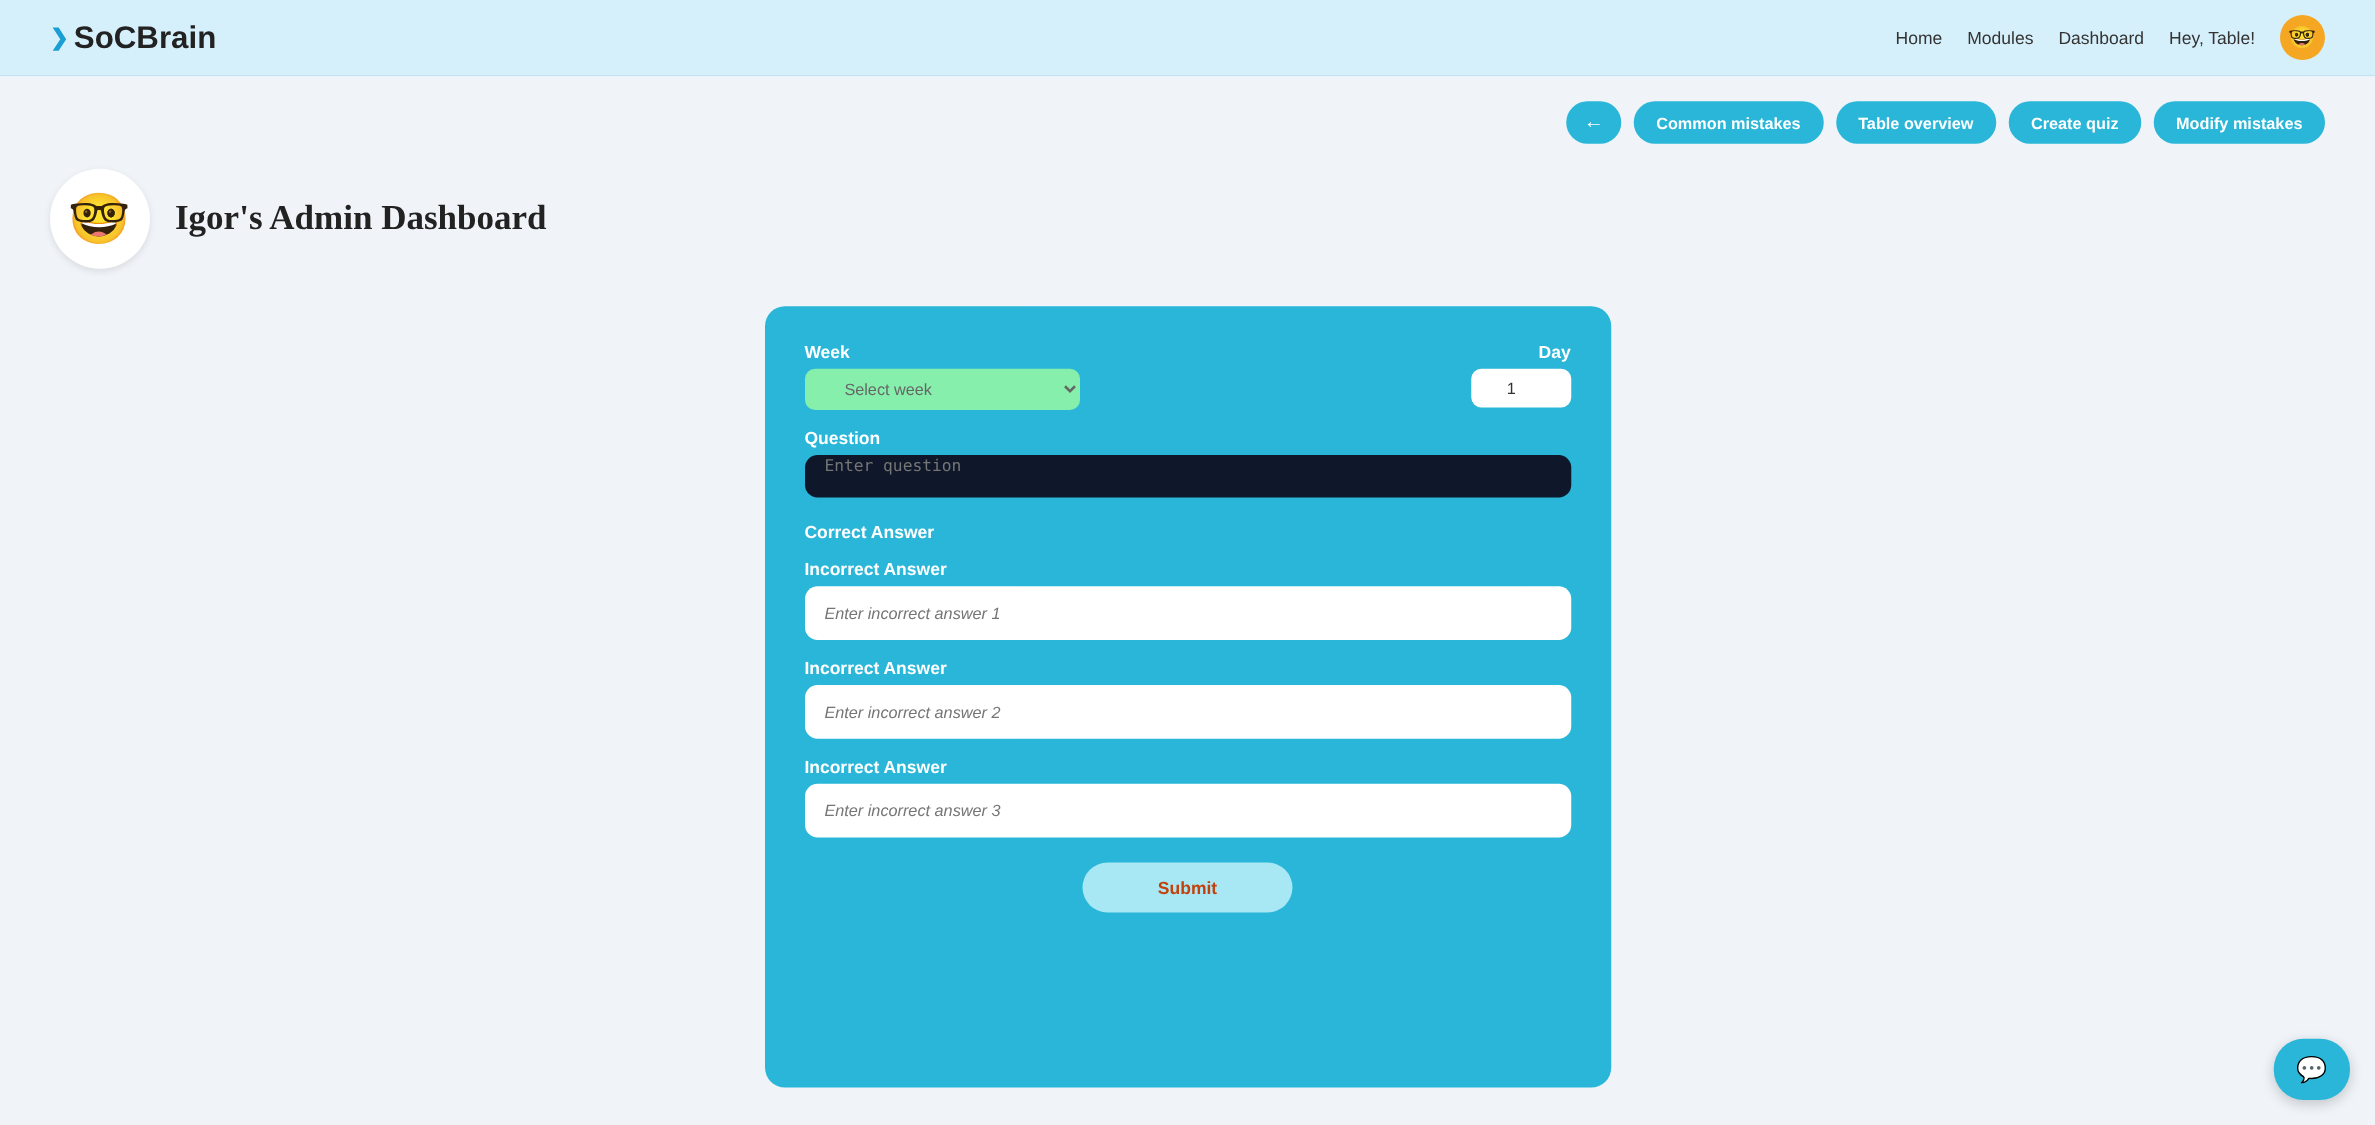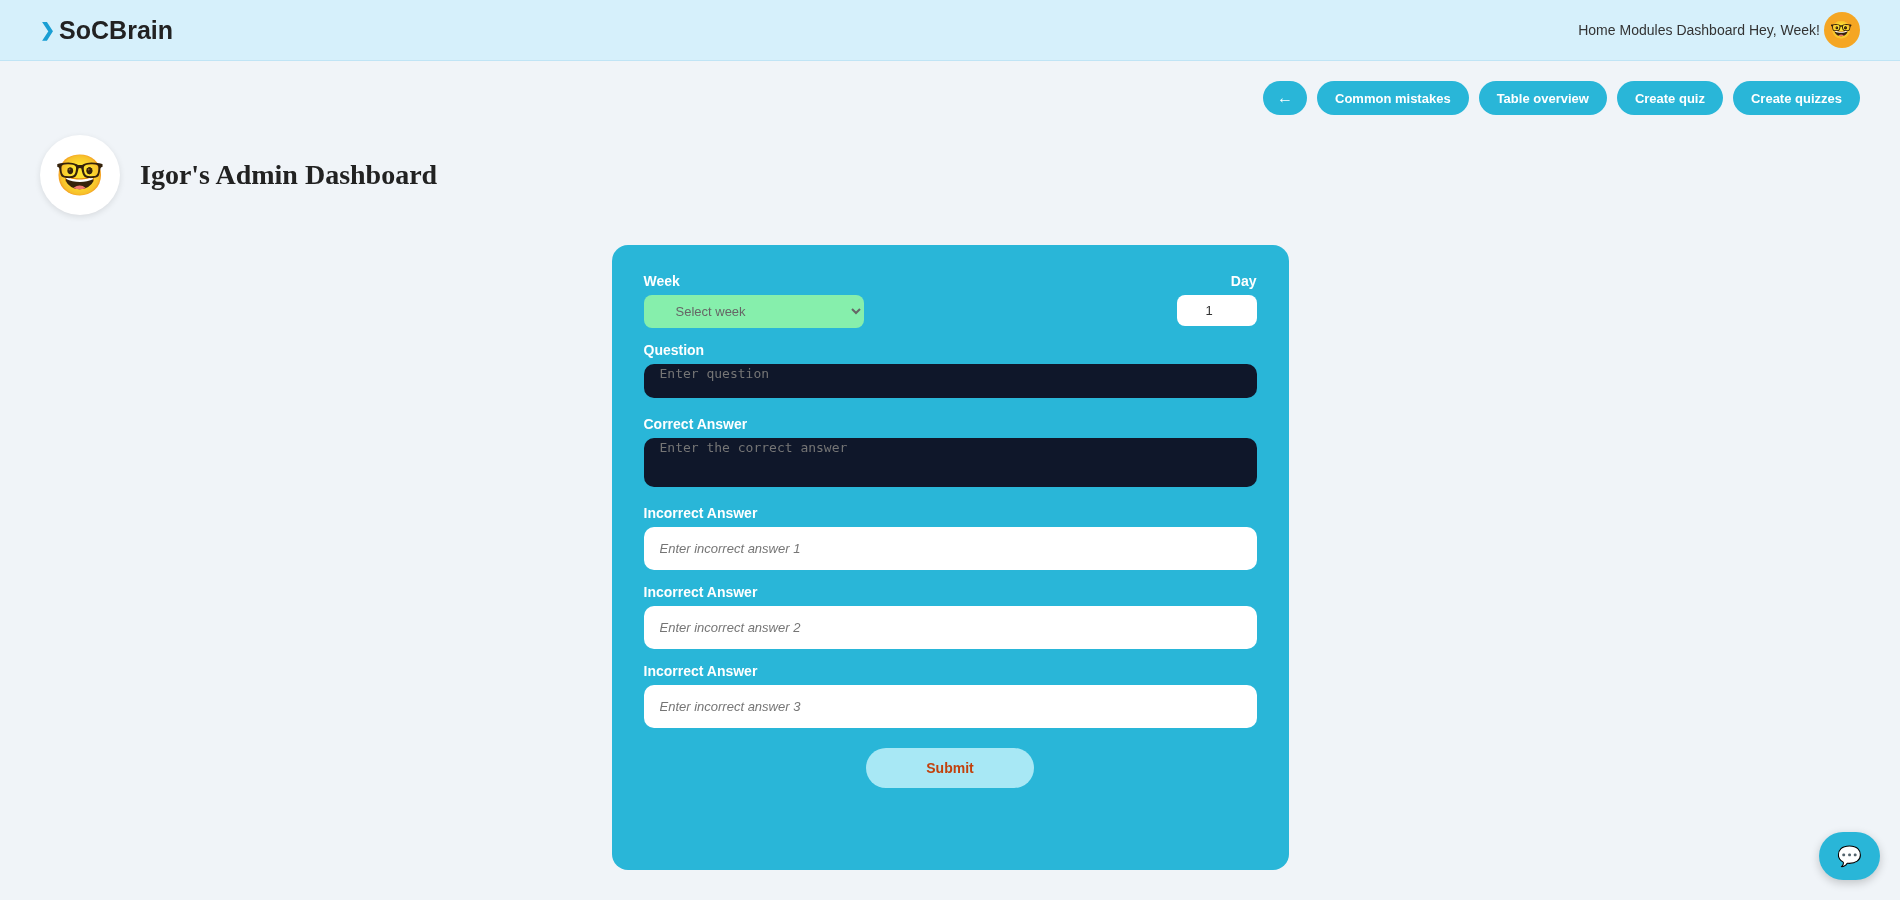--- a/index.html
+++ b/index.html
@@ -31,21 +31,21 @@
     }
     .nav-link {
       color: #333;
       font-size: 14px;
       cursor: pointer;
       text-decoration: none;
     }
     .nav-user {
       display: flex;
       align-items: center;
-      gap: 4px;
+      gap: 20px;
       text-align: right;
     }
     .nav-hey {
       font-size: 14px;
       color: #333;
     }
     .avatar-icon {
       width: 36px;
       height: 36px;
       background: #f5a623;
@@ -225,32 +225,32 @@
 
 <header class="header">
   <div class="logo-area">
     <span class="logo-arrow">❯</span>
     <span class="logo-text">SoCBrain</span>
   </div>
   <div class="nav-user">
     <a class="nav-link">Home</a>
     <a class="nav-link">Modules</a>
     <a class="nav-link">Dashboard</a>
-    <span class="nav-hey">Hey, Week!</span>
+    <span class="nav-hey">Hey, Table!</span>
     <div class="avatar-icon">🤓</div>
   </div>
 </header>
 
 <div class="dash-top">
   <div class="top-buttons">
     <button class="top-btn back-btn">←</button>
     <button class="top-btn">Common mistakes</button>
     <button class="top-btn">Table overview</button>
     <button class="top-btn">Create quiz</button>
-    <button class="top-btn">Create quizzes</button>
+    <button class="top-btn">Modify mistakes</button>
   </div>
   <div class="dash-user-row">
     <div class="dash-avatar">🤓</div>
     <h1 class="dash-title">Igor's Admin Dashboard</h1>
   </div>
 </div>
 
 <div class="main-content">
   <div class="form-card">
 
@@ -267,21 +267,20 @@
       </div>
     </div>
 
     <div class="form-section">
       <div class="form-label">Question</div>
       <textarea class="form-textarea" rows="2" placeholder="Enter question" style=""></textarea>
     </div>
 
     <div class="form-section">
       <div class="form-label">Correct Answer</div>
-      <textarea class="form-textarea" rows="3" placeholder="Enter the correct answer" style=""></textarea>
     </div>
 
     <div class="form-section">
       <div class="form-label">Incorrect Answer</div>
       <input type="text" class="form-input" placeholder="Enter incorrect answer 1" style="">
     </div>
 
     <div class="form-section">
       <div class="form-label">Incorrect Answer</div>
       <input type="text" class="form-input" placeholder="Enter incorrect answer 2" style="">

